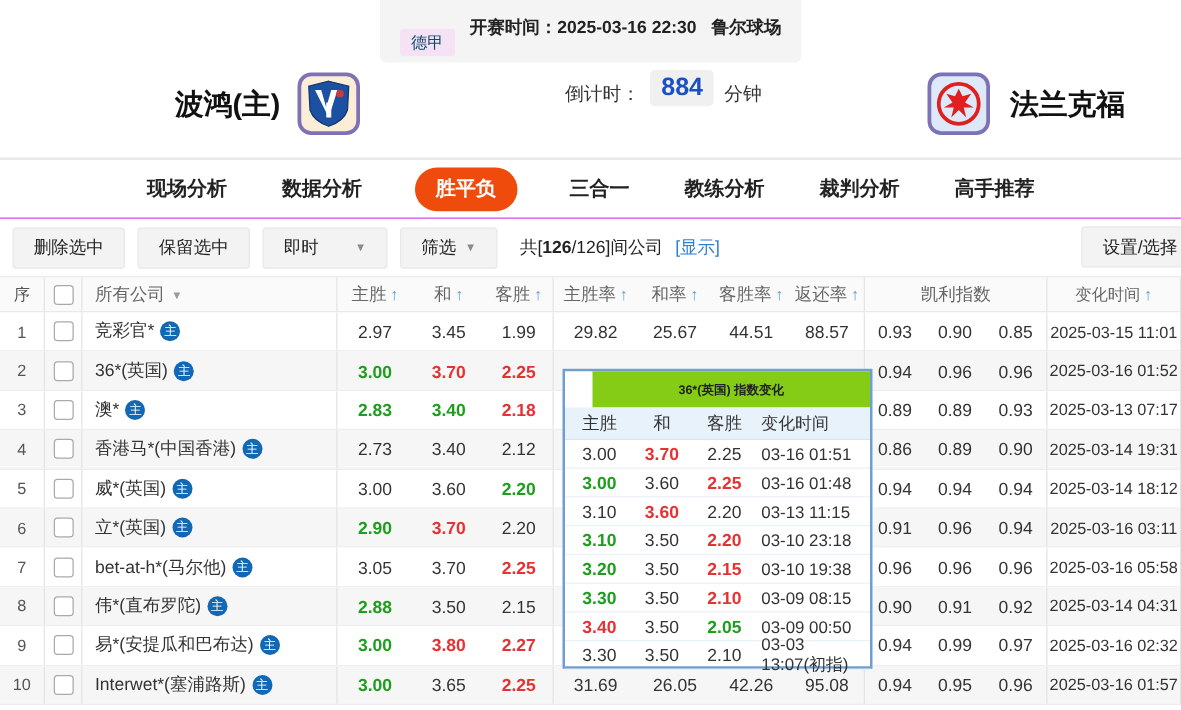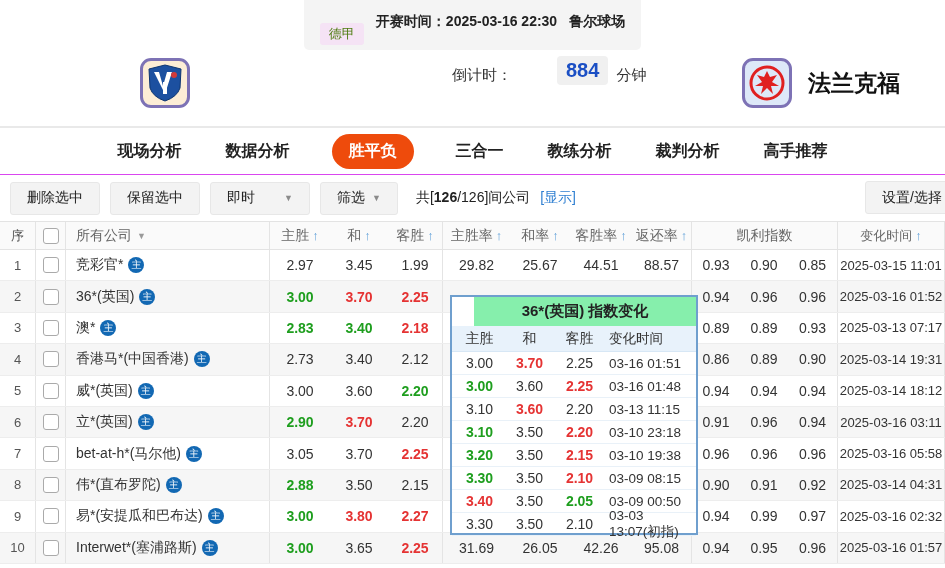--- a/index.html
+++ b/index.html
@@ -4,36 +4,36 @@
 <style>
   * { margin:0; padding:0; box-sizing:border-box; }
   html,body { width:945px; height:568px; overflow:hidden; background:#fff;
     font-family:"Liberation Sans","DejaVu Sans",sans-serif; color:#333; }
   .page { position:relative; width:945px; height:568px; background:#fff; }
 
   
   .topstrip { height:44px; display:flex; justify-content:center; align-items:center; }
   .matchinfo { display:flex; align-items:center; gap:12px; background:#f4f4f4;
     border-radius:5px; padding:5px 16px; font-size:14px; font-weight:bold; color:#222; }
-  .league-badge { background:#f5e3f5; color:#4d7c0f; font-size:13px; font-weight:normal;
+  .league-badge { background:#f5e3f5; color:#0c4a6e; font-size:13px; font-weight:normal;
     padding:2px 9px; border-radius:3px;margin-top:24px; }
 
   
   .teams { position:relative; height:84px; border-bottom:2px solid #e9e9e9; }
   .home-group { position:absolute; left:140px; top:14px; display:flex; align-items:center; gap:14px; }
   .away-group { position:absolute; left:742px; top:14px; display:flex; align-items:center; gap:16px; }
   .team-name { font-size:23px; font-weight:bold; color:#111; }
   .logo-box { width:50px; height:50px; border-radius:11px; display:flex; align-items:center;
     justify-content:center; border:3px solid #7d72b5; }
   .logo-home { background:#fcedd6; }
   .logo-away { background:#dde8f8; }
   .countdown { position:absolute; left:452px; top:12px; display:flex; align-items:flex-end;
     gap:8px; font-size:15px; color:#333; }
   .cd-value { background:#f0f0f0; border-radius:4px; padding:3px 9px; font-size:20px;
-    font-weight:bold; color:#1b4fc4;margin-left:37px; }
+    font-weight:bold; color:#1b4fc4; }
 
   
   .nav { height:47px; display:flex; align-items:center; justify-content:center; gap:40px;
     border-bottom:1px solid #d946ef; }
   .tab { font-size:16px; font-weight:bold; color:#222; cursor:pointer; padding:7px 2px; }
   .tab.active { background:#ee4b0c; color:#ffffff; border-radius:18px; padding:7px 17px; }
 
   
   .toolbar { position:relative; height:46px; display:flex; align-items:center; gap:10px;
     padding-left:10px; font-size:14px; }
@@ -63,22 +63,22 @@
   .hcaret { color:#9a9a9a; font-size:9px; margin-left:5px; }
   .checkbox { width:16px; height:16px; border:1px solid #aaa; border-radius:3px; background:#fff; cursor:pointer; }
   .zhu { display:inline-flex; width:16px; height:16px; border-radius:50%; background:#1268b3;
     color:#fff; font-size:10px; align-items:center; justify-content:center; margin-left:5px; flex:none; }
   .green { color:#1e9e1e; font-weight:bold; }
   .red { color:#e53333; font-weight:bold; }
 
   
   .popup { position:absolute; left:450px; top:295px; width:248px; height:240px; background:#fff;
     border:2px solid #6f9fce; z-index:10; }
-  .popup-title { height:29px; background:#86efac; display:flex; align-items:center;
-    justify-content:center; font-size:15px; font-weight:bold; color:#222;margin-left:22px; }
+  .popup-title { height:29px; background:#84cc16; display:flex; align-items:center;
+    justify-content:center; font-size:10px; font-weight:bold; color:#222;margin-left:22px; }
   .popup-hrow { height:26px; background:#e8f2fb; display:flex; align-items:center; font-size:14px; color:#333;
     border-bottom:1px solid #d7e7f5; }
   .popup-row { height:23px; display:flex; align-items:center; font-size:14px;
     border-bottom:1px solid #e9f1f8; }
   .pc { flex:none; display:flex; justify-content:center; }
   .pw1{width:55px;} .pw2{width:45px;} .pw3{width:55px;} .pw4{width:89px; justify-content:flex-start; padding-left:2px; font-size:13.5px;}
 </style>
 </head>
 <body>
 
@@ -87,20 +87,21 @@
   <div class="topstrip">
     <div class="matchinfo">
       <span class="league-badge">德甲</span>
       <span>开赛时间：2025-03-16 22:30</span>
       <span>鲁尔球场</span>
     </div>
   </div>
 
   <div class="teams">
     <div class="home-group">
+      <span class="team-name">波鸿(主)</span>
       <span class="logo-box logo-home">
         <svg width="36" height="38" viewBox="0 0 36 38">
           <path d="M18 1 L34 5 L33 24 Q30 33 18 37 Q6 33 3 24 L2 5 Z" fill="#1c50a0" stroke="#0d3570" stroke-width="1"></path>
           <path d="M7 8 L12 8 L16 22 L20 8 L25 8 L18 30 Z" fill="#fff"></path>
           <rect x="16" y="18" width="4" height="12" fill="#fff"></rect>
           <circle cx="27" cy="11" r="3" fill="#d23a3a"></circle>
         </svg>
       </span>
     </div>
 

